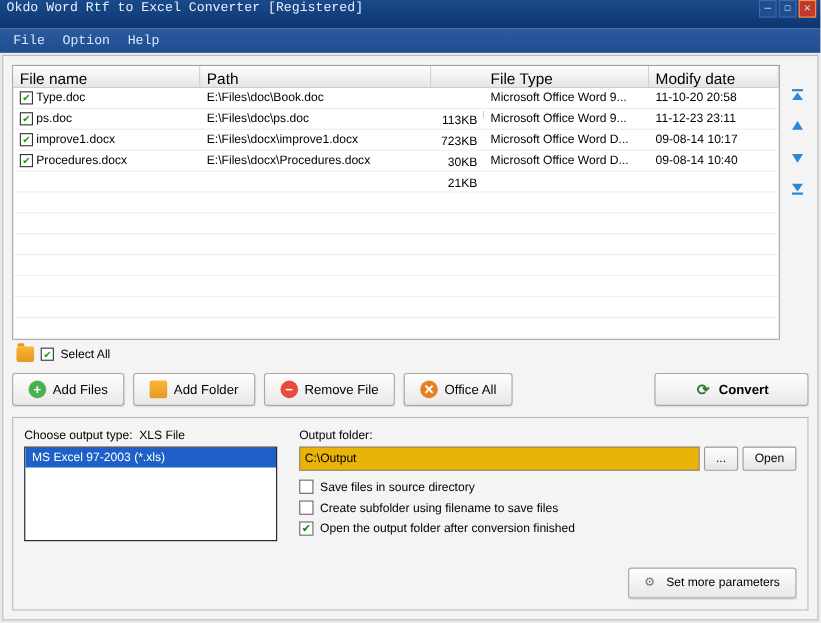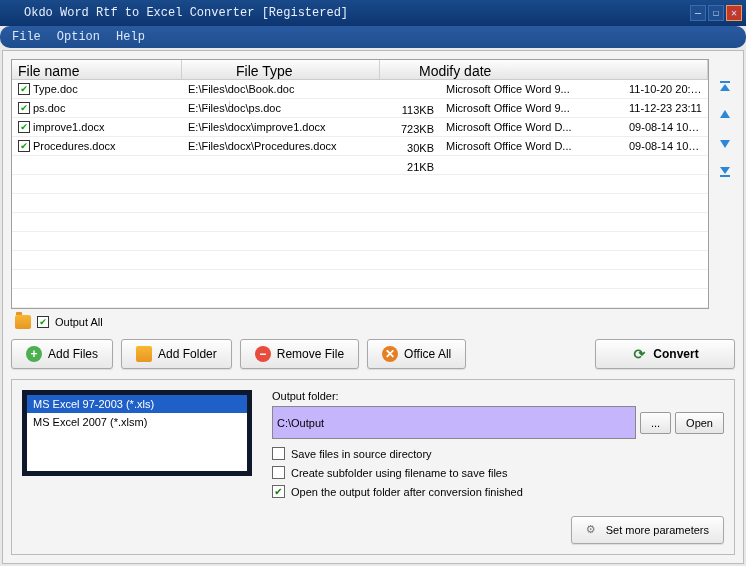--- a/index.html
+++ b/index.html
@@ -1,41 +1,41 @@
 <!DOCTYPE html>
 <html><head>
 <meta charset="utf-8">
 <style>
 * { box-sizing: border-box; margin: 0; padding: 0; }
 body { font-family: Tahoma, Arial, sans-serif; font-size: 11px; background: #e8e8e8; width: 746px; height: 566px; overflow: hidden; }
 
 
-.titlebar { background: linear-gradient(#1a4a8a, #0d3570); height: 26px; display: flex; align-items: center; padding: 0 4px 0 24px; color: #e8f0ff; font-family: 'Courier New', monospace; font-size: 12px; }
+.titlebar { background: linear-gradient(#1a4a8a, #0d3570); height: 26px; display: flex; padding: 0 4px 0 6px; color: #e8f0ff; font-family: 'Courier New', monospace; font-size: 12px; }
 .titlebar .title { flex: 1; }
 .titlebar .winbtns { display: flex; gap: 2px; }
 .winbtn { width: 16px; height: 16px; border: 1px solid #3a6ab0; background: #1e4e8e; display: flex; align-items: center; justify-content: center; color: #cfe0ff; font-size: 10px; cursor: pointer; }
 .winbtn.close { background: #c0392b; border-color: #e95; }
 
 
-.menubar { background: linear-gradient(#2a5aa0, #1e4e8e); height: 22px; display: flex; align-items: center; padding: 0 6px; gap: 4px; color: #d8e8ff; font-family: 'Courier New', monospace; font-size: 12px; border-radius: 10px; }
+.menubar { background: linear-gradient(#2a5aa0, #1e4e8e); height: 22px; display: flex; align-items: center; padding: 0 6px; gap: 4px; color: #d8e8ff; font-family: 'Courier New', monospace; font-size: 12px; }
 .menubar span { padding: 2px 6px; cursor: pointer; }
 
 
 .main { background: #f4f4f4; border: 1px solid #bbb; margin: 2px; padding: 8px; height: 514px; display: flex; flex-direction: column; }
 
 
 .listwrap { display: flex; gap: 6px; height: 250px; }
 .table-container { flex: 1; border: 1px solid #a0a0a0; background: #fff; overflow: hidden; }
 .table-header { display: flex; background: linear-gradient(#fdfdfd, #e6e6e6); border-bottom: 1px solid #ccc; height: 20px; font-size: 14px; }
 .th { padding: 3px 6px; border-right: 1px solid #d0d0d0; overflow: hidden; white-space: nowrap; }
 .col-name { width: 170px; }
 .col-path { width: 210px; }
 .col-size { width: 48px; text-align: right; margin-top: 41px; }
 .col-type { width: 150px; }
-.col-date { flex: 1; margin-left: 33px; }
+.col-date { flex: 1; }
 .table-body { }
 .row { display: flex; height: 19px; border-bottom: 1px solid #eee; align-items: center; font-size: 11px; }
 .cell { padding: 2px 6px; overflow: hidden; white-space: nowrap; text-overflow: ellipsis; }
 .cell.col-name { display: flex; align-items: center; gap: 3px; }
 .chk { width: 12px; height: 12px; border: 1px solid #333; display: inline-flex; align-items: center; justify-content: center; font-size: 9px; color: #0a0; background: #fff; }
 
 .sidearrows { width: 20px; display: flex; flex-direction: column; gap: 12px; padding-top: 20px; align-items: center; }
 .arrowbtn { width: 16px; height: 16px; cursor: pointer; display:flex; align-items:center; justify-content:center; }
 
 
@@ -52,25 +52,25 @@
 .ico.folder { background:linear-gradient(#f7b733,#e89623); border-radius:2px; }
 .ico.remove { background:#e74c3c; }
 .ico.removeall { background:#e67e22; }
 .ico.convert { color:#2e7d32; font-size:14px; background:none; }
 
 
 .bottom { border: 1px solid #bbb; flex: 1; padding: 10px; display: flex; gap: 20px; background:#f4f4f4; }
 .left-col { width: 230px; }
 .right-col { flex: 1; position:relative; }
 .label { font-size: 11px; margin-bottom: 4px; display:block; }
-.listbox { border: 5px solid #0f172a; background: #fff; height: 86px; overflow:auto; }
+.listbox { border: 1px solid #0f172a; background: #fff; height: 86px; overflow:auto; }
 .listbox .item { padding: 3px 6px; font-size:11px; cursor:pointer; }
 .listbox .item.selected { background: #1e60c8; color: #fff; }
 .output-row { display:flex; gap:4px; align-items:center; margin-bottom:8px; }
-.textinput { flex:1; border:1px solid #888; height:33px; padding:2px 4px; font-size:11px; background:#c4b5fd; }
+.textinput { flex:1; border:1px solid #888; height:22px; padding:2px 4px; font-size:11px; background:#eab308; }
 .smallbtn { height:22px; border:1px solid #999; background:linear-gradient(#fefefe,#e6e6e6); padding:0 10px; font-size:11px; cursor:pointer; border-radius:2px; }
 .check-row { display:flex; align-items:center; gap:6px; font-size:11px; margin:6px 0; }
 .checkbox { width:13px; height:13px; border:1px solid #666; background:#fff; display:inline-flex; align-items:center; justify-content:center; font-size:10px; color:#0a7d00; }
 .setmore { position:absolute; right:0; bottom:0; }
 .setmore .btn { font-size:11px; height:28px; }
 .gear { width:14px; height:14px; display:inline-block; color:#777; }
 </style>
 </head>
 <body>
 
@@ -88,20 +88,21 @@
   <span>Option</span>
   <span>Help</span>
 </div>
 
 <div class="main">
 
   <div class="listwrap">
     <div class="table-container">
       <div class="table-header">
         <div class="th col-name">File name</div>
+        <div class="th col-path">Path</div>
         <div class="th col-size">Size</div>
         <div class="th col-type">File Type</div>
         <div class="th col-date">Modify date</div>
       </div>
       <div class="table-body" id="table-body">
           <div class="row">
             <div class="cell col-name">
               <span class="chk">✔</span>
               <span>Type.doc</span>
             </div>
@@ -173,21 +174,21 @@
             <polygon points="7,10 12,3 2,3" fill="#2b88d8"></polygon>
             <rect x="2" y="11" width="10" height="2" fill="#2b88d8"></rect>
           </svg>
         </div>
     </div>
   </div>
 
   <div class="selall-row">
     <span class="icon-folder-up"></span>
     <span class="chk">✔</span>
-    <span>Output All</span>
+    <span>Select All</span>
   </div>
 
   <div class="actions">
     <div class="btn">
         <span class="ico add">+</span>
         <span>Add Files</span>
       </div>
     <div class="btn">
         <span class="ico folder"></span>
         <span>Add Folder</span>
@@ -201,23 +202,25 @@
         <span>Office All</span>
       </div>
     <div class="btn convert">
         <span class="ico convert">⟳</span>
         <span>Convert</span>
       </div>
   </div>
 
   <div class="bottom">
     <div class="left-col">
+      <span class="label">
+        <span>Choose output type:</span>&nbsp;&nbsp;<span>XLS File</span>
+      </span>
       <div class="listbox" id="type-listbox">
           <div class="item selected">MS Excel 97-2003 (*.xls)</div>
-          <div class="item">MS Excel 2007 (*.xlsm)</div>
         </div>
     </div>
     <div class="right-col">
       <span class="label">Output folder:</span>
       <div class="output-row">
         <input class="textinput" value="C:\Output" style="">
         <button class="smallbtn">...</button>
         <button class="smallbtn">Open</button>
       </div>
       <div class="check-row">

